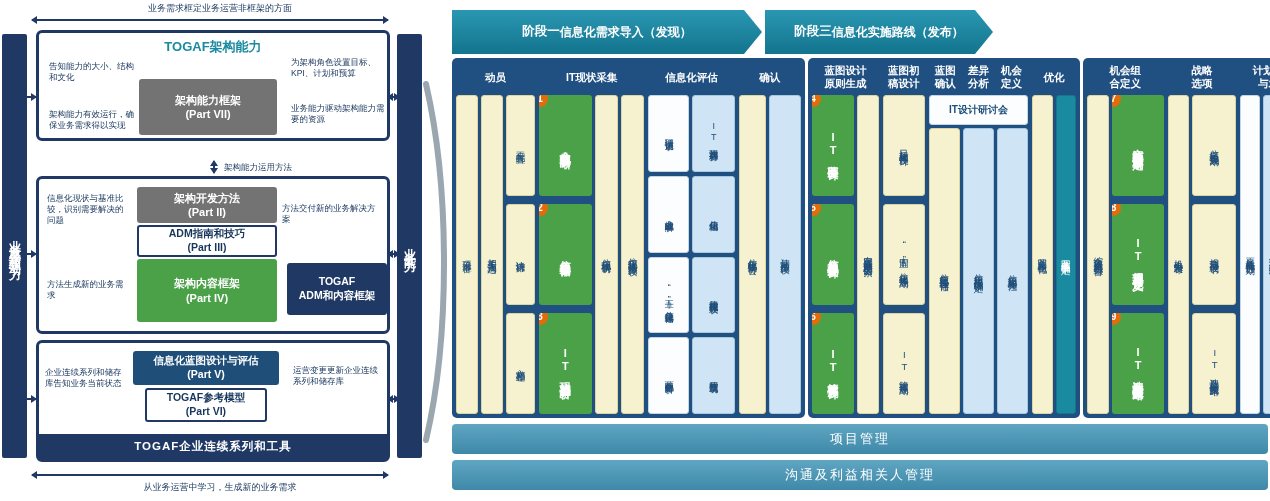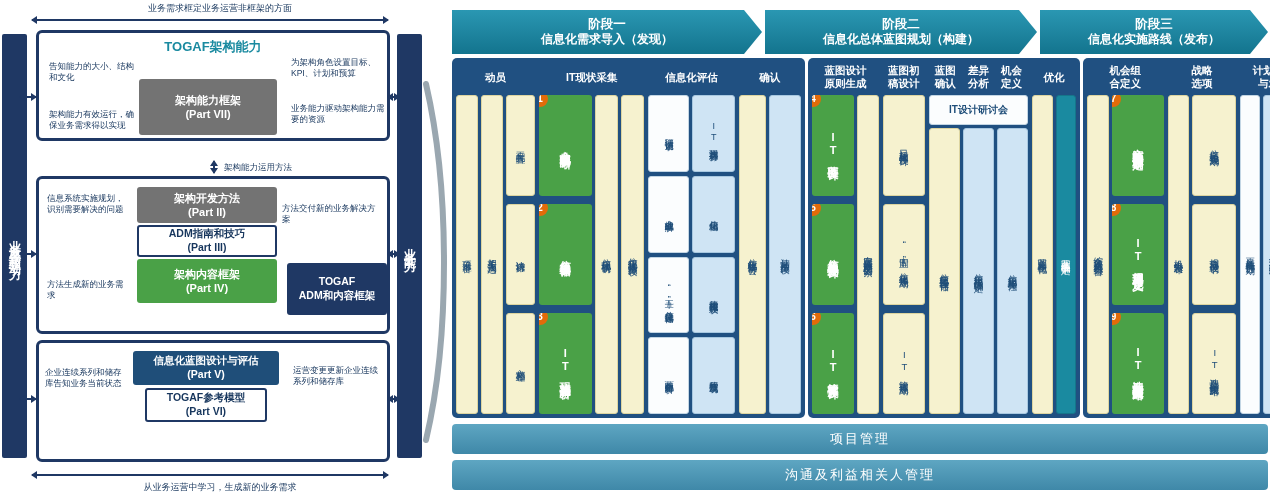--- a/index.html
+++ b/index.html
@@ -29,21 +29,21 @@
   .arrow-h::before{left:-1px;border-right:6px solid #1f3864}
   .arrow-h::after{right:-1px;border-left:6px solid #1f3864}
   .arrow-v{position:absolute;border-left:2px solid #1f3864}
   .arrow-v::before,.arrow-v::after{content:"";position:absolute;left:-5px;width:0;height:0;border-left:4px solid transparent;border-right:4px solid transparent}
   .arrow-v::before{top:-1px;border-bottom:6px solid #1f3864}
   .arrow-v::after{bottom:-1px;border-top:6px solid #1f3864}
 
   
   #right{position:absolute;left:452px;top:10px;width:816px;height:486px}
   #phases{position:absolute;left:0;top:0;width:816px;height:44px;display:flex;gap:3px}
-  .ph{flex:none;background:linear-gradient(180deg,#2a97b2,#13748e);color:#fff;display:flex;flex-direction:column;align-items:center;justify-content:center;line-height:1.25;clip-path:polygon(0 0,calc(100% - 18px) 0,100% 50%,calc(100% - 18px) 100%,0 100%)}
+  .ph{flex:none;background:linear-gradient(180deg,#2a97b2,#13748e);color:#fff;display:flex;flex-direction:row;align-items:center;justify-content:center;line-height:1.25;clip-path:polygon(0 0,calc(100% - 18px) 0,100% 50%,calc(100% - 18px) 100%,0 100%)}
   .ph .t1{font-size:12.5px;font-weight:bold}
   .ph .t2{font-size:12px;font-weight:bold}
   #panels{position:absolute;left:0;top:48px;width:816px;height:360px;display:flex;gap:3px}
   .panel{flex:none;background:#205081;border-radius:5px;padding:4px;display:flex;gap:4px}
   .grp{display:flex;flex-direction:column;gap:3px;min-width:0}
   .ghead{color:#fff;font-size:10.5px;font-weight:bold;text-align:center;white-space:pre-line;line-height:1.2;min-height:30px;display:flex;align-items:center;justify-content:center}
   .ghead-row{display:flex;min-height:30px}
   .ghead-row .ghead{flex:1;min-height:0}
   .gbody{flex:1;display:flex;gap:3px;min-height:0}
   .stack{display:flex;flex-direction:column;gap:8px;min-width:0}
@@ -85,40 +85,41 @@
     <div class="lbox teal" style="left:100px;top:46px;width:138px;height:56px">架构能力框架
 (Part VII)</div>
     <div class="note" style="left:10px;top:76px;width:86px">架构能力有效运行，确保业务需求得以实现</div>
     <div class="note" style="left:252px;top:70px;width:96px">业务能力驱动架构能力需要的资源</div>
   </div>
 
   <div class="arrow-v" style="left:213px;top:161px;height:12px"></div>
   <div class="link-note" style="left:224px;top:162px;width:130px">架构能力运用方法</div>
 
   <div class="sec" style="top:176px;height:158px">
-    <div class="note" style="left:8px;top:14px;width:84px">信息系统实施规划，识别需要解决的问题</div>
+    <div class="note" style="left:8px;top:14px;width:84px">信息化现状与基准比较，识别需要解决的问题</div>
     <div class="lbox teal" style="left:98px;top:8px;width:140px;height:36px">架构开发方法
 (Part II)</div>
     <div class="lbox white" style="left:98px;top:46px;width:140px;height:32px">ADM指南和技巧
 (Part III)</div>
-    <div class="lbox green" style="left:98px;top:80px;width:140px;height:44px">架构内容框架
+    <div class="lbox green" style="left:98px;top:80px;width:140px;height:63px">架构内容框架
 (Part IV)</div>
     <div class="note" style="left:8px;top:100px;width:84px">方法生成新的业务需求</div>
     <div class="note" style="left:243px;top:24px;width:94px">方法交付新的业务解决方案</div>
     <div class="lbox darklabel" style="left:248px;top:84px;width:100px;height:52px">TOGAF
 ADM和内容框架</div>
   </div>
 
   <div class="sec" style="top:340px;height:122px">
     <div class="lbox navy" style="left:94px;top:8px;width:146px;height:34px">信息化蓝图设计与评估
 (Part V)</div>
     <div class="lbox white" style="left:106px;top:45px;width:122px;height:34px">TOGAF参考模型
 (Part VI)</div>
     <div class="note" style="left:6px;top:24px;width:84px">企业连续系列和储存库告知业务当前状态</div>
     <div class="note" style="left:254px;top:22px;width:92px">运营变更更新企业连续系列和储存库</div>
+    <div class="sec-bar">TOGAF企业连续系列和工具</div>
   </div>
 
   <div class="arrow-h" style="left:20px;top:96px;width:16px"></div>
   <div class="arrow-h" style="left:20px;top:253px;width:16px"></div>
   <div class="arrow-h" style="left:20px;top:398px;width:16px"></div>
   <div class="arrow-h" style="left:388px;top:96px;width:11px"></div>
   <div class="arrow-h" style="left:388px;top:253px;width:11px"></div>
   <div class="arrow-h" style="left:388px;top:398px;width:11px"></div>
 
   <div class="arrow-h" style="left:32px;top:474px;width:356px"></div>
@@ -128,24 +129,20 @@
     <path d="M8 6 C 32 110, 32 260, 8 362" stroke="#9aa7b0" stroke-width="6" fill="none" stroke-linecap="round"></path>
   </svg>
 </div>
 
 <div id="right">
 
   <div id="phases">
     <div class="ph" style="width:310px">
       <span class="t1">阶段一</span>
       <span class="t2">信息化需求导入（发现）</span>
-    </div>
-    <div class="ph" style="width:272px">
-      <span class="t1">阶段二</span>
-      <span class="t2">信息化总体蓝图规划（构建）</span>
     </div>
     <div class="ph" style="width:228px">
       <span class="t1">阶段三</span>
       <span class="t2">信息化实施路线（发布）</span>
     </div>
   </div>
 
   <div id="panels">
 
     <div class="panel" style="width:353px">

